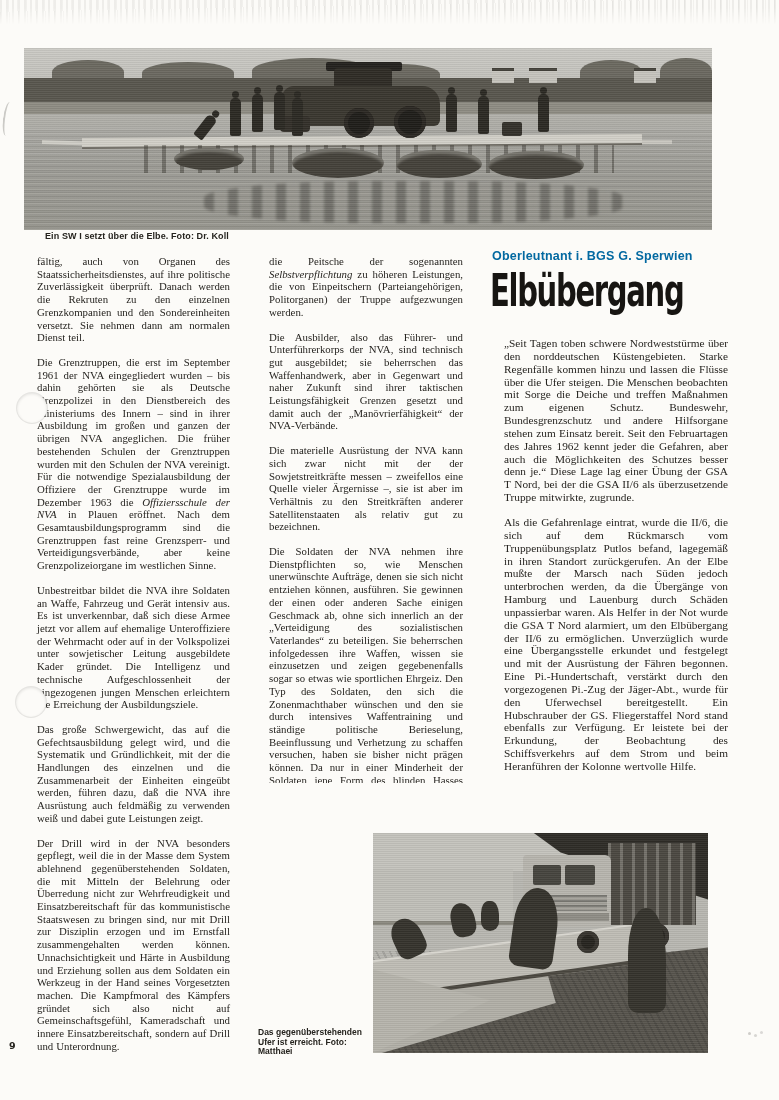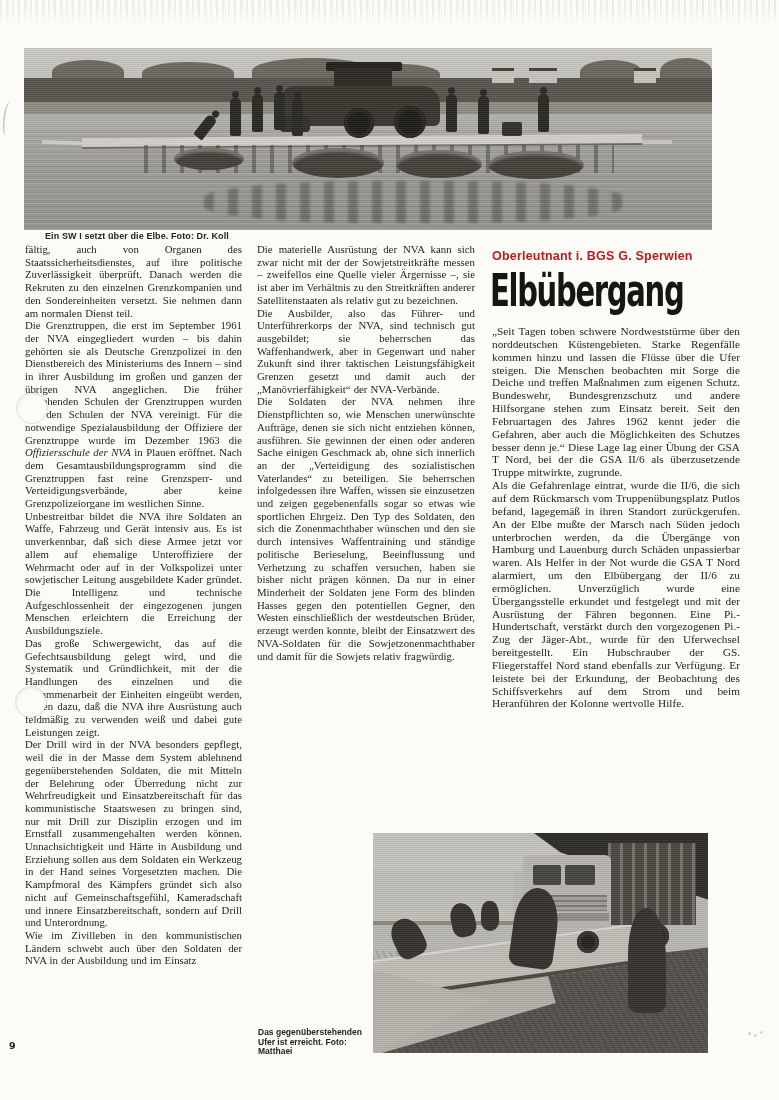--- a/index.html
+++ b/index.html
@@ -81,27 +81,27 @@
     background-image:repeating-linear-gradient(180deg,rgba(0,0,0,.25) 0 2px,transparent 2px 5px);}
   .pb-bumper{left:8px;top:70px;width:88px;height:8px;background:#8f8d86;}
   .pb-wheel{background:#26241f;border-radius:50%;box-shadow:inset 0 0 0 4px #37342e;}
   .bp-fig{background:#35332c;border-radius:45% 50% 10px 10px;}
   
   .caption-top{position:absolute;left:25px;top:231px;font:bold 9px/10px "Liberation Sans",sans-serif;
     color:#26241f;letter-spacing:.1px;margin-left:20px;}
   .caption-bottom{position:absolute;left:258px;top:1028px;width:112px;
     font:bold 8.5px/9.5px "Liberation Sans",sans-serif;color:#26241f;}
   .byline{position:absolute;left:492px;top:249px;font:bold 12.5px "Liberation Sans",sans-serif;
-    letter-spacing:.2px;color:#b91c1c;}
+    letter-spacing:.2px;color:#0369a1;}
   .headline{position:absolute;left:490px;top:268px;margin:0;
     font:900 44px/1.05 "DejaVu Sans",sans-serif;letter-spacing:-2px;
     transform:scaleX(.66);transform-origin:0 0;color:#171512;}
   .col{position:absolute;text-align:justify;hyphens:auto;-webkit-hyphens:auto;
     word-spacing:.4px;color:#262420;z-index:1;}
-  .col .para{margin:0;}
+  .col .para{margin:12px;}
   .col1{left:25px;top:243px;width:217px;height:812px;overflow:hidden;font-size:10.8px;line-height:12.7px;}
   .col2{left:257px;top:243px;width:218px;height:540px;overflow:hidden;font-size:10.8px;line-height:12.7px;}
   .col3{left:492px;top:325px;width:248px;height:452px;overflow:hidden;font-size:11.3px;line-height:12.85px;}
   .em{font-style:italic;}
   .pagenum{position:absolute;left:9px;top:1040px;font:bold 9.5px "DejaVu Sans",sans-serif;color:#26241f;}
 </style>
 </head>
 <body>
 
 <div class="page">
@@ -156,22 +156,23 @@
 
   <div class="col col1">
       <p class="para"><span>fältig, auch von Organen des Staatssicherheitsdienstes, auf ihre politische Zuverlässigkeit überprüft. Danach werden die Rekruten zu den einzelnen Grenzkompanien und den Sondereinheiten versetzt. Sie nehmen dann am normalen Dienst teil.</span></p>
       <p class="para"><span>Die Grenztruppen, die erst im September 1961 der NVA eingegliedert wurden – bis dahin gehörten sie als Deutsche Grenzpolizei in den Dienstbereich des Ministeriums des Innern – sind in ihrer Ausbildung im großen und ganzen der übrigen NVA angeglichen. Die früher bestehenden Schulen der Grenztruppen wurden mit den Schulen der NVA vereinigt. Für die notwendige Spezialausbildung der Offiziere der Grenztruppe wurde im Dezember 1963 die </span><span class="em">Offiziersschule der NVA</span><span> in Plauen eröffnet. Nach dem Gesamtausbildungsprogramm sind die Grenztruppen fast reine Grenzsperr- und Verteidigungsverbände, aber keine Grenzpolizeiorgane im westlichen Sinne.</span></p>
       <p class="para"><span>Unbestreitbar bildet die NVA ihre Soldaten an Waffe, Fahrzeug und Gerät intensiv aus. Es ist unverkennbar, daß sich diese Armee jetzt vor allem auf ehemalige Unteroffiziere der Wehrmacht oder auf in der Volkspolizei unter sowjetischer Leitung ausgebildete Kader gründet. Die Intelligenz und technische Aufgeschlossenheit der eingezogenen jungen Menschen erleichtern die Erreichung der Ausbildungsziele.</span></p>
       <p class="para"><span>Das große Schwergewicht, das auf die Gefechtsausbildung gelegt wird, und die Systematik und Gründlichkeit, mit der die Handlungen des einzelnen und die Zusammenarbeit der Einheiten eingeübt werden, führen dazu, daß die NVA ihre Ausrüstung auch feldmäßig zu verwenden weiß und dabei gute Leistungen zeigt.</span></p>
       <p class="para"><span>Der Drill wird in der NVA besonders gepflegt, weil die in der Masse dem System ablehnend gegenüberstehenden Soldaten, die mit Mitteln der Belehrung oder Überredung nicht zur Wehrfreudigkeit und Einsatzbereitschaft für das kommunistische Staatswesen zu bringen sind, nur mit Drill zur Disziplin erzogen und im Ernstfall zusammengehalten werden können. Unnachsichtigkeit und Härte in Ausbildung und Erziehung sollen aus dem Soldaten ein Werkzeug in der Hand seines Vorgesetzten machen. Die Kampfmoral des Kämpfers gründet sich also nicht auf Gemeinschaftsgefühl, Kameradschaft und innere Einsatzbereitschaft, sondern auf Drill und Unterordnung.</span></p>
       <p class="para"><span>Wie im Zivilleben in den kommunistischen Ländern schwebt auch über den Soldaten der NVA in der Ausbildung und im Einsatz</span></p>
     </div>
   <div class="col col2">
+      <p class="para"><span>die Peitsche der sogenannten </span><span class="em">Selbstverpflichtung</span><span> zu höheren Leistungen, die von Einpeitschern (Parteiangehörigen, Politorganen) der Truppe aufgezwungen werden.</span></p>
+      <p class="para"><span>Die Ausbilder, also das Führer- und Unterführerkorps der NVA, sind technisch gut ausgebildet; sie beherrschen das Waffenhandwerk, aber in Gegenwart und naher Zukunft sind ihrer taktischen Leistungsfähigkeit Grenzen gesetzt und damit auch der „Manövrierfähigkeit“ der NVA-Verbände.</span></p>
       <p class="para"><span>Die materielle Ausrüstung der NVA kann sich zwar nicht mit der der Sowjetstreitkräfte messen – zweifellos eine Quelle vieler Ärgernisse –, sie ist aber im Verhältnis zu den Streitkräften anderer Satellitenstaaten als relativ gut zu bezeichnen.</span></p>
-      <p class="para"><span>Die Ausbilder, also das Führer- und Unterführerkorps der NVA, sind technisch gut ausgebildet; sie beherrschen das Waffenhandwerk, aber in Gegenwart und naher Zukunft sind ihrer taktischen Leistungsfähigkeit Grenzen gesetzt und damit auch der „Manövrierfähigkeit“ der NVA-Verbände.</span></p>
       <p class="para"><span>Die Soldaten der NVA nehmen ihre Dienstpflichten so, wie Menschen unerwünschte Aufträge, denen sie sich nicht entziehen können, ausführen. Sie gewinnen der einen oder anderen Sache einigen Geschmack ab, ohne sich innerlich an der „Verteidigung des sozialistischen Vaterlandes“ zu beteiligen. Sie beherrschen infolgedessen ihre Waffen, wissen sie einzusetzen und zeigen gegebenenfalls sogar so etwas wie sportlichen Ehrgeiz. Den Typ des Soldaten, den sich die Zonenmachthaber wünschen und den sie durch intensives Waffentraining und ständige politische Berieselung, Beeinflussung und Verhetzung zu schaffen versuchen, haben sie bisher nicht prägen können. Da nur in einer Minderheit der Soldaten jene Form des blinden Hasses gegen den potentiellen Gegner, den Westen einschließlich der westdeutschen Brüder, erzeugt werden konnte, bleibt der Einsatzwert des NVA-Soldaten für die Sowjetzonenmachthaber und damit für die Sowjets relativ fragwürdig.</span></p>
     </div>
 
   <div class="byline">Oberleutnant i. BGS G. Sperwien</div>
   <h1 class="headline">Elbübergang</h1>
   <div class="col col3">
       <p class="para"><span>„Seit Tagen toben schwere Nordweststürme über den norddeutschen Küstengebieten. Starke Regenfälle kommen hinzu und lassen die Flüsse über die Ufer steigen. Die Menschen beobachten mit Sorge die Deiche und treffen Maßnahmen zum eigenen Schutz. Bundeswehr, Bundesgrenzschutz und andere Hilfsorgane stehen zum Einsatz bereit. Seit den Februartagen des Jahres 1962 kennt jeder die Gefahren, aber auch die Möglichkeiten des Schutzes besser denn je.“ Diese Lage lag einer Übung der GSA T Nord, bei der die GSA II/6 als überzusetzende Truppe mitwirkte, zugrunde.</span></p>
       <p class="para"><span>Als die Gefahrenlage eintrat, wurde die II/6, die sich auf dem Rückmarsch vom Truppenübungsplatz Putlos befand, lagegemäß in ihren Standort zurückgerufen. An der Elbe mußte der Marsch nach Süden jedoch unterbrochen werden, da die Übergänge von Hamburg und Lauenburg durch Schäden unpassierbar waren. Als Helfer in der Not wurde die GSA T Nord alarmiert, um den Elbübergang der II/6 zu ermöglichen. Unverzüglich wurde eine Übergangsstelle erkundet und festgelegt und mit der Ausrüstung der Fähren begonnen. Eine Pi.-Hundertschaft, verstärkt durch den vorgezogenen Pi.-Zug der Jäger-Abt., wurde für den Uferwechsel bereitgestellt. Ein Hubschrauber der GS. Fliegerstaffel Nord stand ebenfalls zur Verfügung. Er leistete bei der Erkundung, der Beobachtung des Schiffsverkehrs auf dem Strom und beim Heranführen der Kolonne wertvolle Hilfe.</span></p>
     </div>
 

